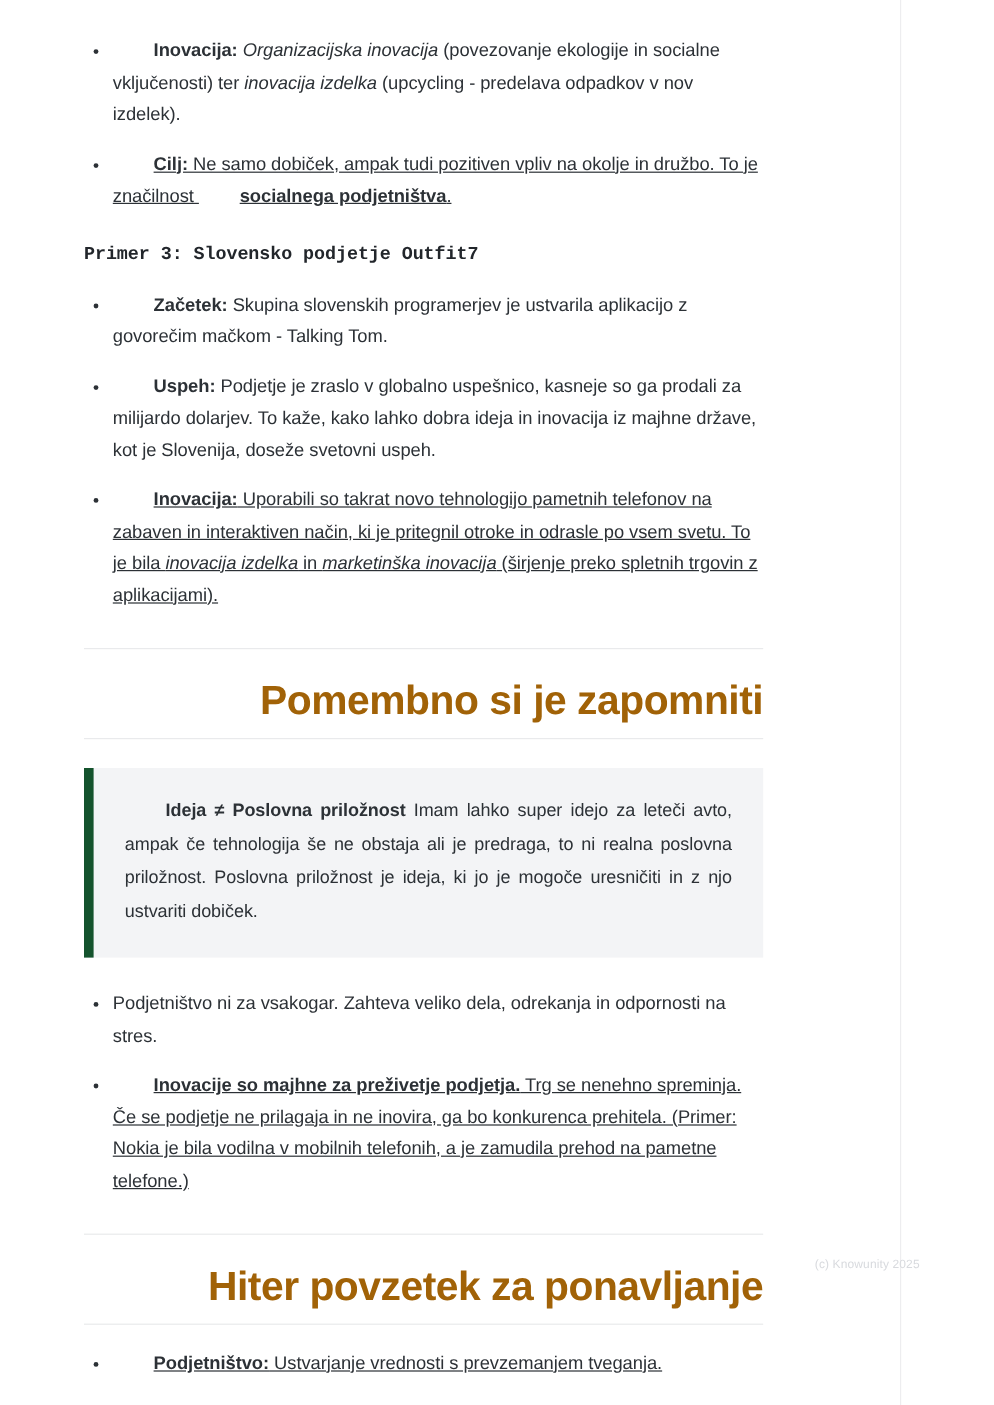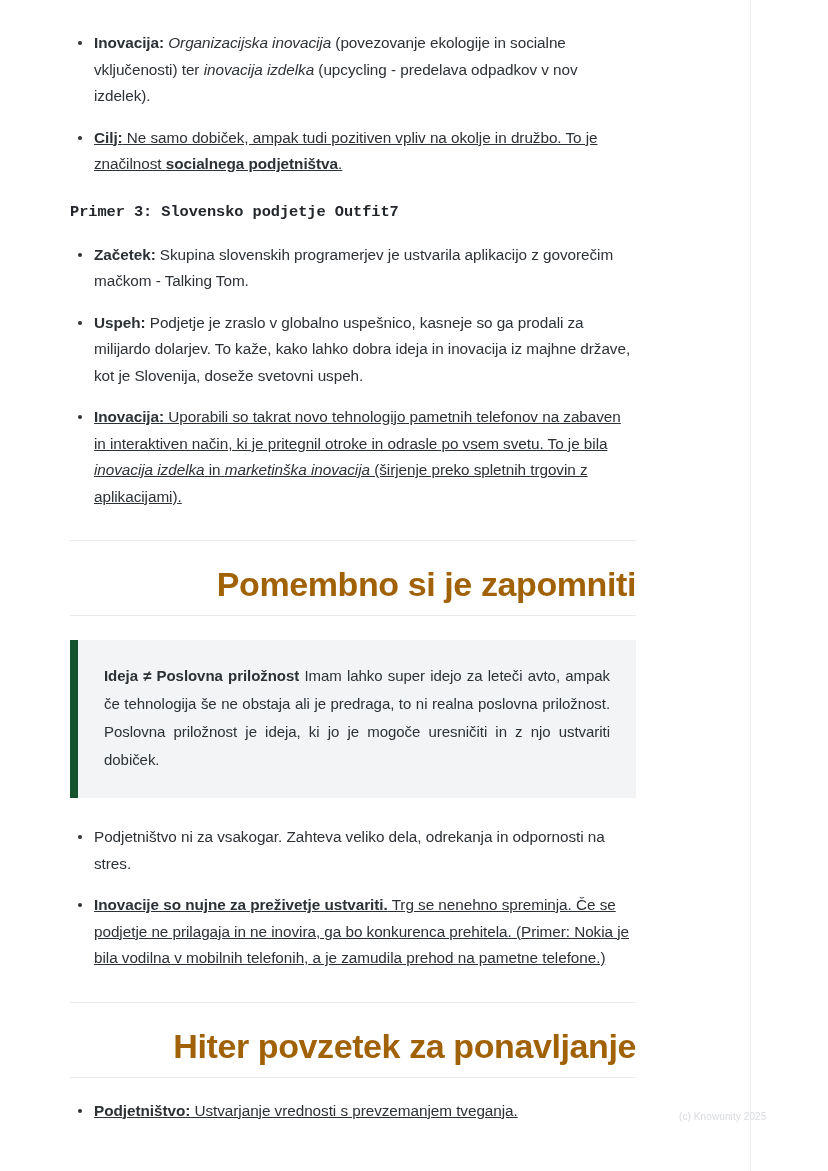--- a/index.html
+++ b/index.html
@@ -58,21 +58,21 @@
     content: "";
     position: absolute;
     left: 8px;
     top: 11px;
     width: 4px;
     height: 4px;
     border-radius: 50%;
     background: #2c3136;
   }
 
-  .b { font-weight: bold; }
+  .b { font-weight: bold; margin-left: 34px; }
   .i { font-style: italic; }
 
   .sub-heading {
     font-size: 15.3px;
     line-height: 24px;
     font-weight: bold;
     color: #22262b;
     margin: 0 0 18px 0;
     letter-spacing: -0.05px;
     font-family: Liberation Mono, monospace;
@@ -115,21 +115,21 @@
     font-size: 15px;
     line-height: 28px;
     text-align: justify;
     color: #2c3136;
     letter-spacing: -0.05px;
   }
 
   .footer-note {
     position: absolute;
     left: 679px;
-    top: 1110px;
+    top: 1048px;
     font-size: 10px;
     line-height: 14px;
     color: #d8dade;
     letter-spacing: 0.1px;
     white-space: nowrap;
     text-align: center;
   }
   .sp-14 { height: 14px; }
   .sp-20 { height: 20px; }
   .sp-22 { height: 22px; }
@@ -172,21 +172,21 @@
     <div class="sp-24"></div>
 
     <blockquote class="callout">
       <p><span class="b">Ideja ≠ Poslovna priložnost</span><span> Imam lahko super idejo za leteči avto, ampak če tehnologija še ne obstaja ali je predraga, to ni realna poslovna priložnost. Poslovna priložnost je ideja, ki jo je mogoče uresničiti in z njo ustvariti dobiček.</span></p>
     </blockquote>
 
     <div class="sp-26"></div>
 
     <ul class="bullets">
       <li><span>Podjetništvo ni za vsakogar. Zahteva veliko dela, odrekanja in odpornosti na stres.</span></li>
-      <li><span class="b">Inovacije so nujne za preživetje ustvariti.</span><span> Trg se nenehno spreminja. Če se podjetje ne prilagaja in ne inovira, ga bo konkurenca prehitela. (Primer: Nokia je bila vodilna v mobilnih telefonih, a je zamudila prehod na pametne telefone.)</span></li>
+      <li><span class="b">Inovacije so majhne za preživetje podjetja.</span><span> Trg se nenehno spreminja. Če se podjetje ne prilagaja in ne inovira, ga bo konkurenca prehitela. (Primer: Nokia je bila vodilna v mobilnih telefonih, a je zamudila prehod na pametne telefone.)</span></li>
     </ul>
 
     <div class="sp-30"></div>
     <hr class="hr">
     <div class="sp-26"></div>
 
     <h2 class="section-heading">Hiter povzetek za ponavljanje</h2>
     <div class="sp-14"></div>
     <div class="heading-rule"></div>
 

